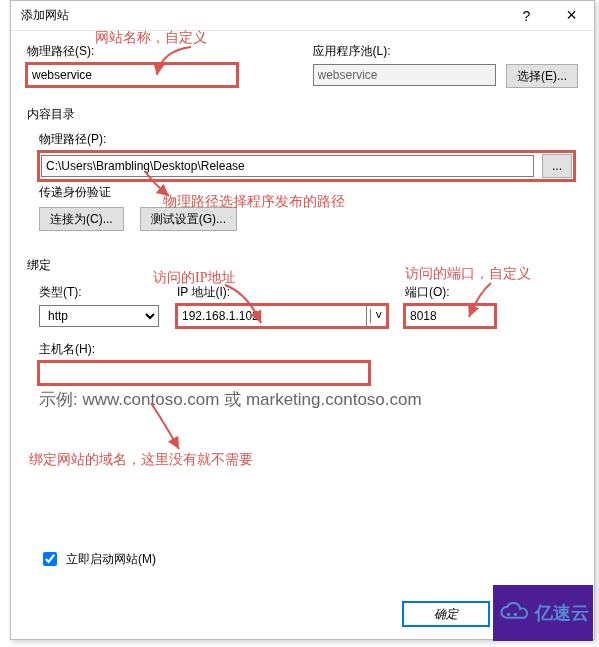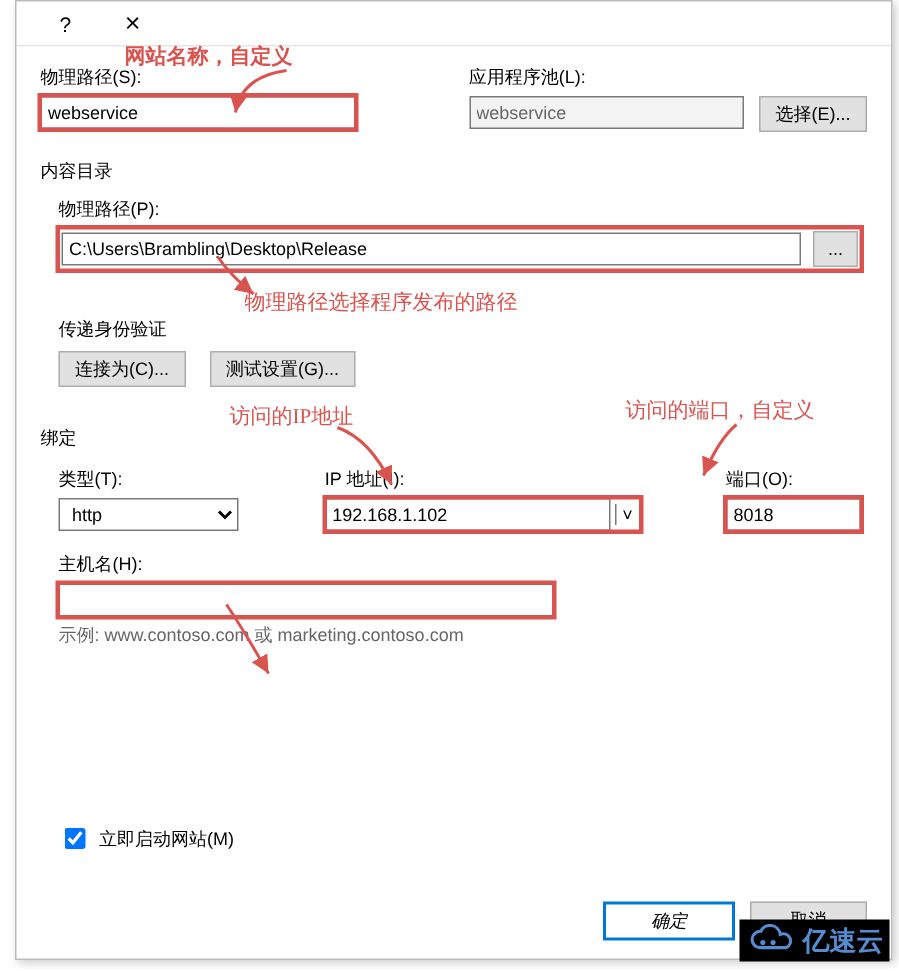--- a/index.html
+++ b/index.html
@@ -88,62 +88,63 @@
     color: #d9534f;
     font-size: 14px;
     font-family: SimSun, serif;
     z-index: 20;
     pointer-events: none;
   }
 
   .physpath-row { display:flex; gap:8px; align-items:center;}
   .physpath-wrap { flex:1; }
 
-  .bind-grid { display:flex; gap:18px; align-items:flex-start;justify-content:space-between; }
+  .bind-grid { display:flex; gap:18px; align-items:flex-start; }
   .bind-col {}
   .bind-col .lbl { display:block; margin-bottom:4px; }
 
   .footer {
     position: absolute;
     bottom: 12px;
     right: 16px;
     display: flex;
     gap: 10px;
   }
 
   .checkbox-row { position:absolute; left:28px; bottom:70px; display:flex; align-items:center; gap:6px; }
   .checkbox-row input { width:14px; height:14px; }
 
-  .example { color:#666; font-size:12px; margin-top:4px;}
+  .example { color:#666; font-size:17px; margin-top:4px;}
 
   
   .arrow { position:absolute; z-index:19; pointer-events:none; }
 
   
   .yisu {
     position: absolute;
     right: 6px;
     bottom: 6px;
     font-size: 18px;
     color: #558bcf;
     font-weight: bold;
     display:flex;
     align-items:center;
     gap:4px;
     z-index:30;
-    background:#000000;
-    padding:2px 4px;
+    background:#4c1d95;
+    padding:16px 4px;
   }
   .yisu svg { width:34px; height:22px; }
 </style>
 </head>
 <body>
 
 <div class="dialog">
   <div class="titlebar">
+    <span class="title">添加网站</span>
     <span class="tbtn">?</span>
     <span class="tbtn close">×</span>
   </div>
 
   <div class="body">
 
     <div class="topgrid">
       <div class="col">
         <span class="lbl">物理路径(S):</span>
         <div class="site-name-box redbox" style="margin-top:4px;">
@@ -165,21 +166,21 @@
         <span class="lbl">物理路径(P):</span>
         <div class="redbox" style="margin-top:4px; padding:2px;">
           <div class="physpath-row">
             <div class="physpath-wrap">
               <input class="input" style="width: 100%;" value="C:\Users\Brambling\Desktop\Release">
             </div>
             <button class="btn" style="width:30px;">...</button>
           </div>
         </div>
 
-        <div style="margin-top:31px;">
+        <div style="margin-top:4px;">
           <span class="lbl">传递身份验证</span>
         </div>
         <div style="margin-top:6px; display:flex; gap:16px;">
           <button class="btn">连接为(C)...</button>
           <button class="btn">测试设置(G)...</button>
         </div>
       </div>
     </div>
 
     <div style="margin-top:26px;">
@@ -220,48 +221,49 @@
     <label class="checkbox-row">
       <input type="checkbox" checked="" style="">
       <span>立即启动网站(M)</span>
     </label>
 
     <div class="footer">
       <button class="btn primary">确定</button>
       <button class="btn" style="min-width:78px; border:1px solid #adadad;">取消</button>
     </div>
 
-    <span class="anno" style="left:72px; top:-2px;font-weight:bold;">网站名称，自定义</span>
+    <span class="anno" style="left:84px; top:-2px;">网站名称，自定义</span>
     <svg class="arrow" style="left:140px; top:14px;" width="50" height="34">
       <defs>
           <marker id="ah1" markerWidth="8" markerHeight="8" refX="6" refY="3" orient="auto">
             <path d="M0,0 L6,3 L0,6 Z" fill="#d9534f"></path>
           </marker>
         </defs>
       <path d="M40,2 Q10,6 6,30" stroke="#d9534f" stroke-width="2" fill="none" marker-end="url(#ah1)"></path>
     </svg>
 
     <span class="anno" style="left:152px; top:162px;">物理路径选择程序发布的路径</span>
     <svg class="arrow" style="left:128px; top:138px;" width="40" height="34">
       <path d="M6,2 Q14,14 30,27" stroke="#d9534f" stroke-width="2" fill="none" marker-end="url(#ah1)"></path>
     </svg>
 
     <span class="anno" style="left:142px; top:238px;">访问的IP地址</span>
     <svg class="arrow" style="left:210px; top:252px;" width="50" height="44">
       <path d="M4,2 Q26,10 40,40" stroke="#d9534f" stroke-width="2" fill="none" marker-end="url(#ah1)"></path>
     </svg>
 
-    <span class="anno" style="left:406px; top:234px;">访问的端口，自定义</span>
+    <span class="anno" style="left:394px; top:234px;">访问的端口，自定义</span>
     <svg class="arrow" style="left:452px; top:250px;" width="40" height="40">
       <path d="M28,2 Q16,12 6,36" stroke="#d9534f" stroke-width="2" fill="none" marker-end="url(#ah1)"></path>
     </svg>
 
     <svg class="arrow" style="left:134px; top:370px;" width="50" height="54">
       <path d="M6,2 Q18,20 34,48" stroke="#d9534f" stroke-width="2" fill="none" marker-end="url(#ah1)"></path>
     </svg>
+    <span class="anno" style="left:18px; top:420px;">绑定网站的域名，这里没有就不需要</span>
 
   </div>
 </div>
 
 <div class="yisu">
   <svg viewBox="0 0 50 30">
     <path d="M14 22a8 8 0 0 1 1-16 10 10 0 0 1 19 3 7 7 0 0 1 6 13H14z" fill="none" stroke="#558bcf" stroke-width="3"></path>
     <circle cx="17" cy="17" r="2.5" fill="#558bcf"></circle>
     <circle cx="27" cy="17" r="2.5" fill="#558bcf"></circle>
   </svg>

